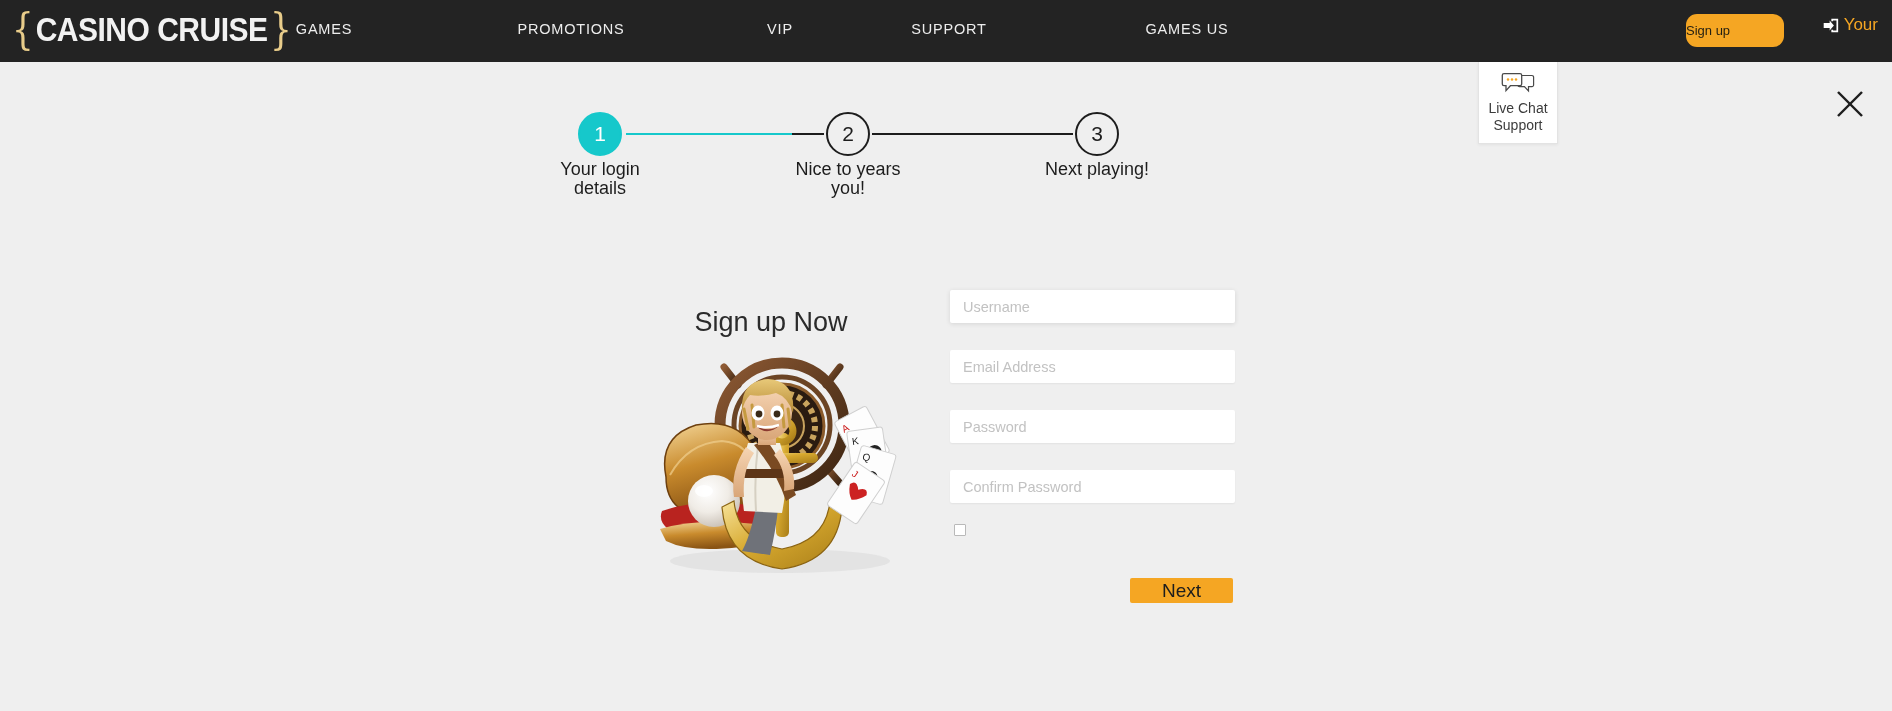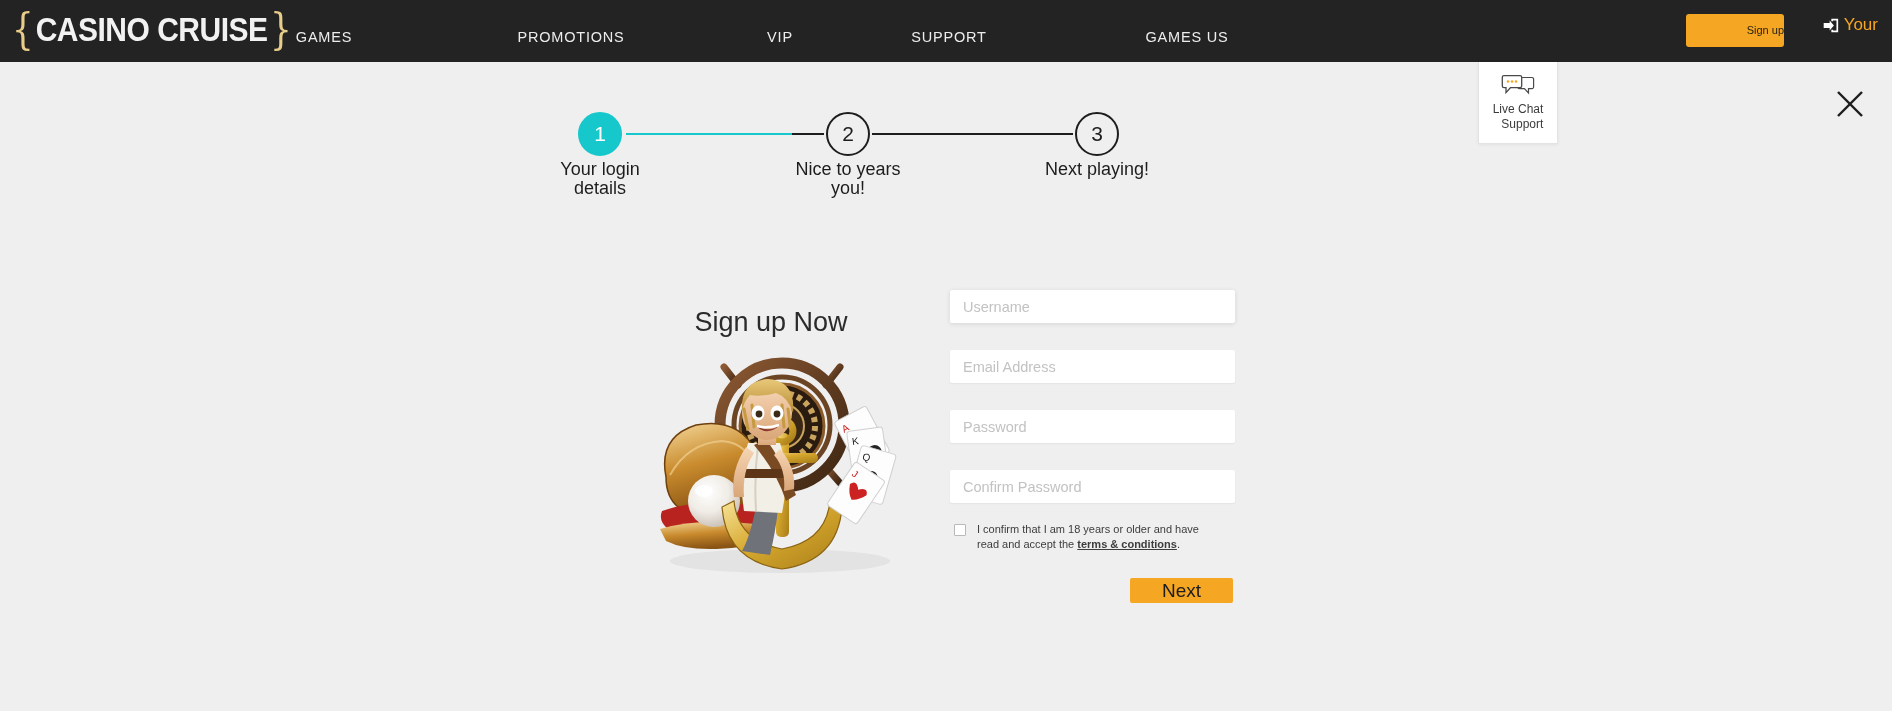--- a/index.html
+++ b/index.html
@@ -38,21 +38,21 @@
     font-size: 30px;
     font-weight: bold;
     letter-spacing: -0.5px;
     color: #f2f2f2;
     font-family: "Liberation Sans", sans-serif;
     padding: 0 2px;
     transform: scaleY(1.12);
   }
 
   .nav {
-    position: absolute; left: 0; top: 12px;
+    position: absolute; left: 0; top: 4px;
     width: 1892px; height: 50px;
     pointer-events: none;
   }
   .nav-item {
     position: absolute;
     top: 17px;
     color: #ededed;
     font-size: 14.5px;
     letter-spacing: 0.8px;
     font-family: "Liberation Sans", sans-serif;
@@ -60,27 +60,27 @@
     pointer-events: auto;
     white-space: nowrap;
     transform: translateX(-50%);
   }
 
   .signup-btn {
     position: absolute;
     right: 108px; top: 14px;
     width: 98px; height: 33px;
     background: #f5a623;
-    border: none; border-radius: 3px;
+    border: none; border-radius: 11px;
     color: #231f12;
-    font-size: 11px;
+    font-size: 13px;
     font-family: "Liberation Sans", sans-serif;
     cursor: pointer;
     line-height: 33px;
-    text-align: right;
+    text-align: left;
     padding: 0;
   }
   .login-wrap {
     position: absolute;
     right: 14px; top: 15px;
     display: flex; align-items: center;
     gap: 5px;
     cursor: pointer;
   }
   .login-icon { width: 17px; height: 17px; display: block; }
@@ -109,23 +109,23 @@
     border-top: none;
     display: flex;
     flex-direction: column;
     align-items: center;
     justify-content: center;
     cursor: pointer;
     box-shadow: 0 1px 3px rgba(0,0,0,0.06);
   }
   .livechat-icon { margin-bottom: 4px; }
   .livechat-label {
-    font-size: 12px;
+    font-size: 14px;
     color: #3c3c3c;
-    text-align: right;
+    text-align: center;
     line-height: 1.18;
     font-family: "Liberation Sans", sans-serif;
   }
 
   
   .stepper {
     position: absolute;
     left: 600px; top: 112px;
     width: 700px; height: 80px;
   }
@@ -468,18 +468,17 @@
   </svg>
 
   <div class="form">
     <input class="field focused" type="text" autofocus="" placeholder="Username" style="">
     <input class="field" type="text" placeholder="Email Address" style="">
     <input class="field" type="password" placeholder="Password" style="">
     <input class="field" type="password" placeholder="Confirm Password" style="">
 
     <div class="terms-row">
       <input class="terms-box" type="checkbox" style="">
-      <div class="terms-text"><span>I confirm that I am 18 years or older and have read and accept the </span><span class="terms-link">terms &amp; conditions</span><span>.</span></div>
     </div>
 
     <button class="next-btn">Next</button>
   </div>
 </div>
 
 </body></html>

